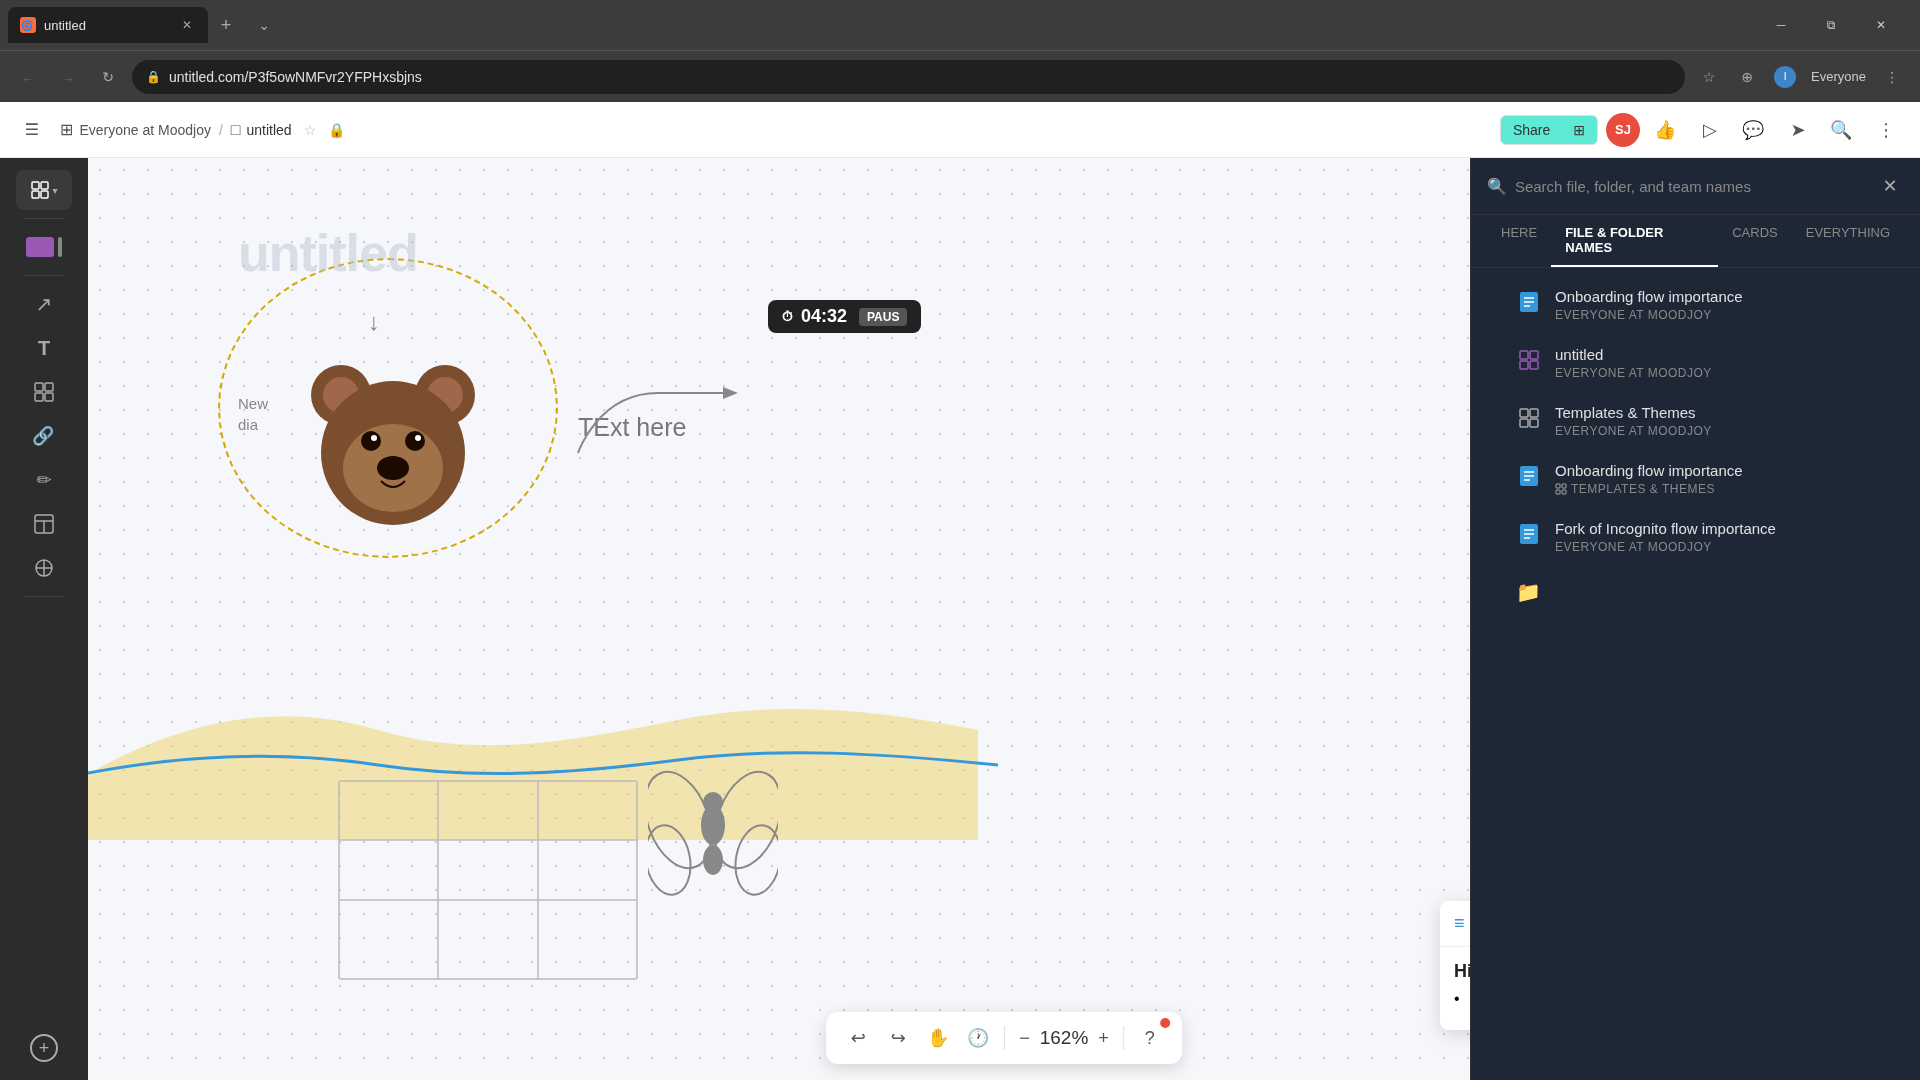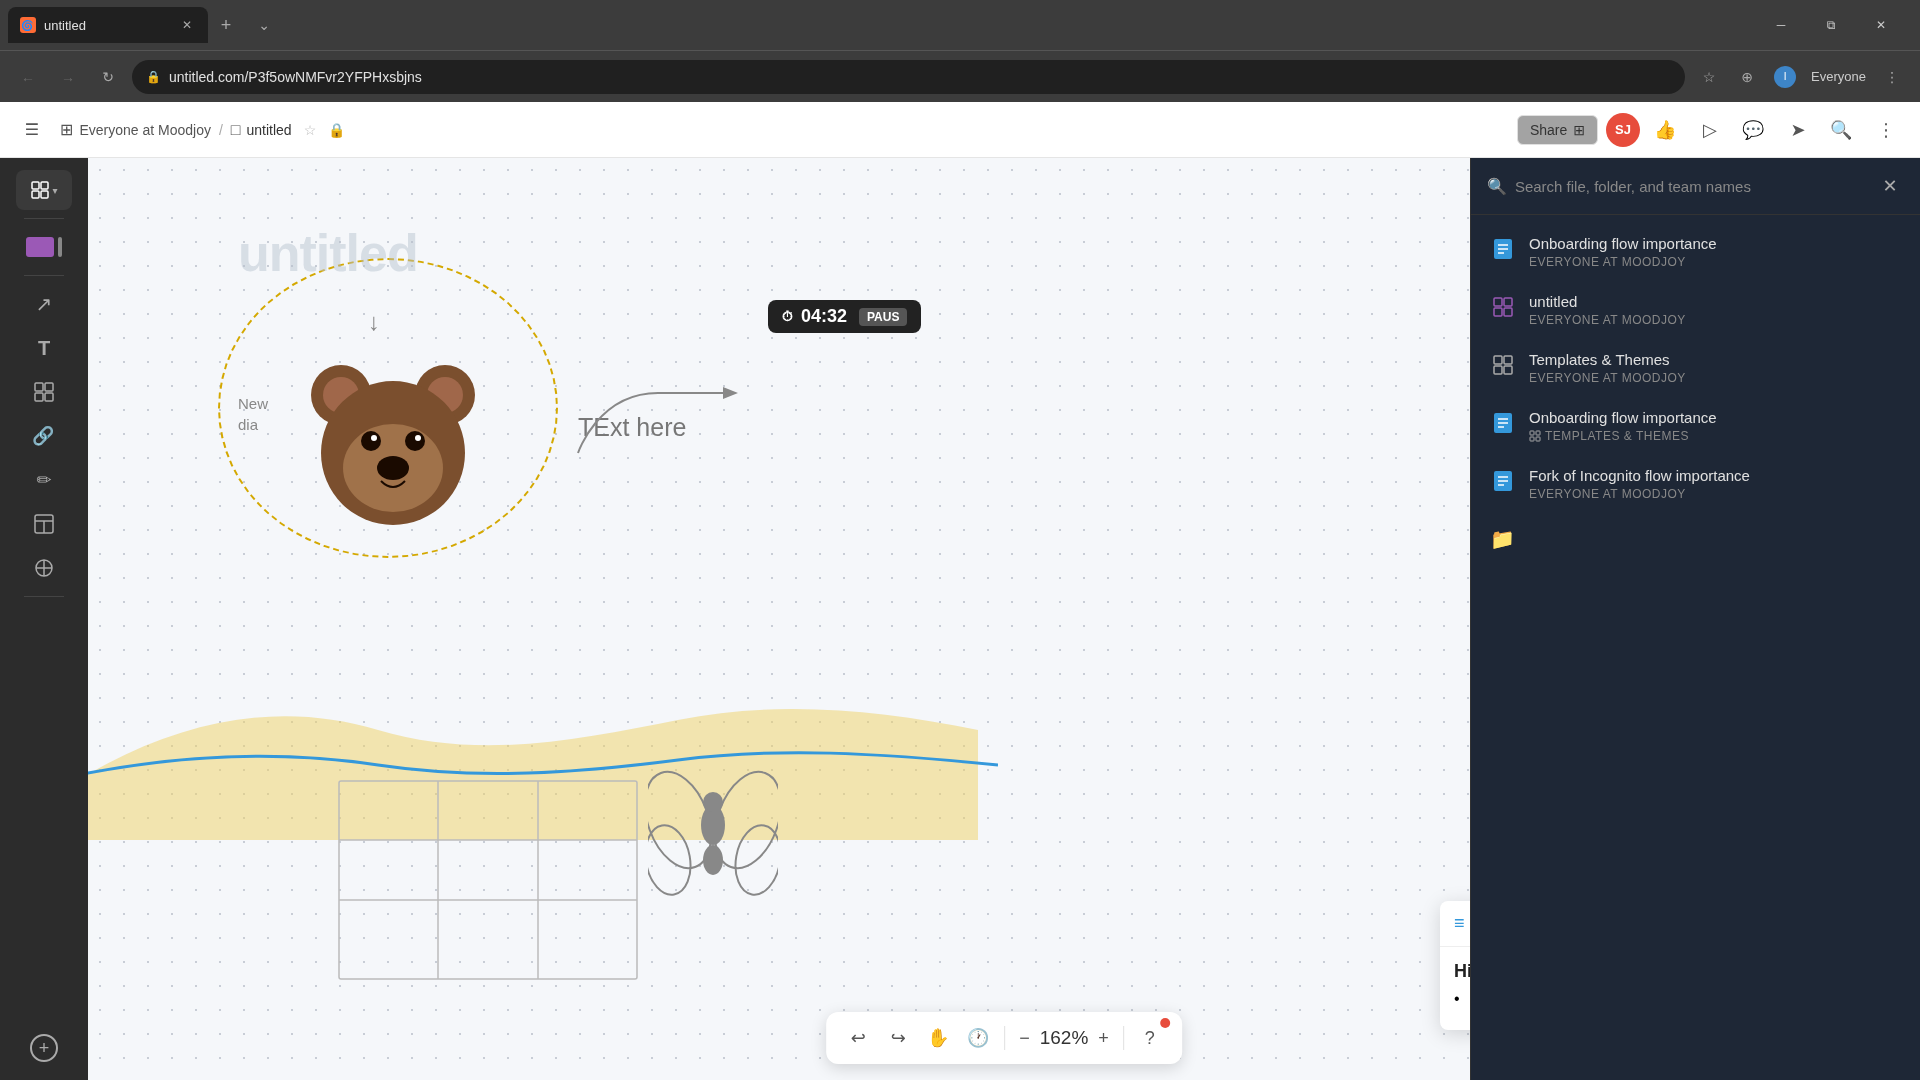--- a/index.html
+++ b/index.html
@@ -137,22 +137,22 @@
     .star-btn, .lock-small {
       color: #bbb; font-size: 14px; cursor: pointer; margin-left: 4px;
     }
     .header-right {
       margin-left: auto;
       display: flex;
       align-items: center;
       gap: 8px;
     }
     .share-btn {
-      display: flex; align-items: center; gap: 6px;
-      background: #a3a3a3; border: 1px solid #e0e0e0;
+      display: flex; align-items: center; gap: 23px;
+      background: #5eead4; border: 1px solid #e0e0e0;
       border-radius: 6px; padding: 6px 12px;
       font-size: 14px; color: #333; cursor: pointer; font-weight: 500;
     }
     .avatar {
       width: 34px; height: 34px;
       border-radius: 50%;
       background: #e74c3c;
       color: white;
       display: flex; align-items: center; justify-content: center;
       font-size: 13px; font-weight: bold; cursor: pointer;
@@ -333,20 +333,21 @@
     }
     .search-tab {
       padding: 10px 14px;
       font-size: 13px; color: #888;
       cursor: pointer; border-bottom: 2px solid transparent;
     }
     .search-tab.active { color: #fff; border-bottom-color: #fff; font-weight: 600; }
     .search-results {
       overflow-y: auto;
       padding: 8px 0;
+      margin-left: 26px;
     }
     .result-item {
       display: flex; align-items: flex-start;
       padding: 12px 20px;
       gap: 14px;
       cursor: pointer;
     }
     .result-icon {
       width: 24px; height: 24px;
       display: flex; align-items: center; justify-content: center;
@@ -649,20 +650,26 @@
     <div class="search-header">
       <div class="search-input-container">
         <span class="search-icon-search">🔍</span>
         <input class="search-input-field" type="text" placeholder="Search file, folder, and team names" style="">
       </div>
       <div class="search-close-btn">
         <span>✕</span>
       </div>
     </div>
 
+    <div class="search-tabs">
+      <div class="search-tab">HERE</div>
+      <div class="search-tab active">FILE &amp; FOLDER NAMES</div>
+      <div class="search-tab">CARDS</div>
+      <div class="search-tab">EVERYTHING</div>
+    </div>
 
     <div class="search-results">
 
       <div class="result-item">
         <div class="result-icon result-icon-doc">
           <svg width="22" height="22" viewBox="0 0 22 22" fill="#3498db">
               <rect x="2" y="1" width="18" height="20" rx="2" fill="#3498db"></rect>
               <line x1="6" y1="7" x2="16" y2="7" stroke="white" stroke-width="1.5"></line>
               <line x1="6" y1="11" x2="16" y2="11" stroke="white" stroke-width="1.5"></line>
               <line x1="6" y1="15" x2="12" y2="15" stroke="white" stroke-width="1.5"></line>

